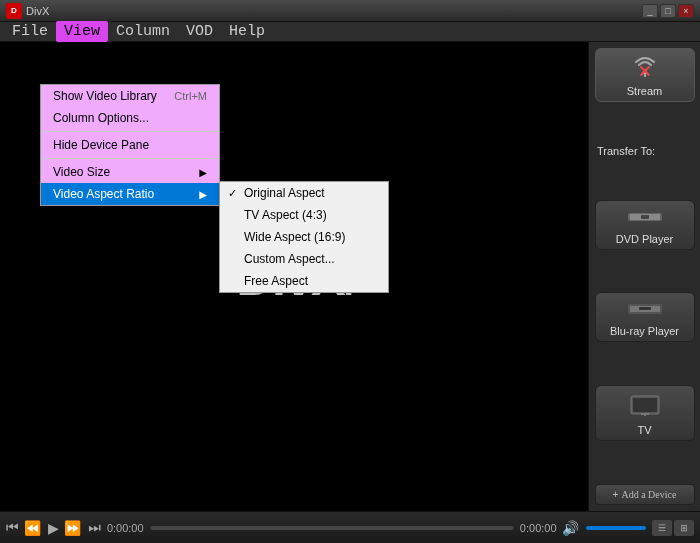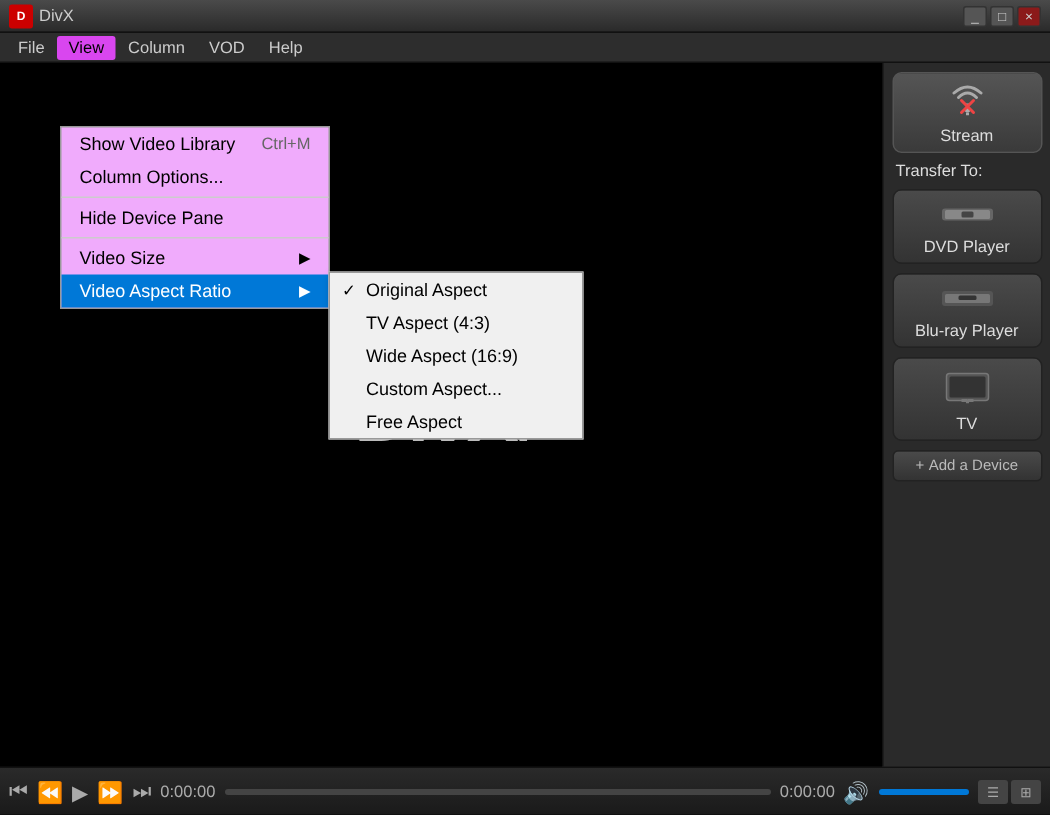--- a/index.html
+++ b/index.html
@@ -71,23 +71,24 @@
       height: 20px;
       background: #2d2d2d;
       display: flex;
       align-items: center;
       padding: 0 4px;
       border-bottom: 1px solid #111;
     }
     .menu-item {
       padding: 2px 8px;
       color: #ccc;
-      font-size: 11px;
-      cursor: pointer;
-      border-radius: 2px;
+      font-size: 15px;
+      cursor: pointer;
+      border-radius: 2px;
+      font-family: Liberation Mono, monospace;
     }
     .menu-item.active-open {
       background: #d946ef;
       color: #000;
     }
 
     
     .main-layout {
       display: flex;
       width: 100%;
@@ -116,20 +117,21 @@
     
     .right-panel {
       width: 112px;
       background: #2a2a2a;
       display: flex;
       flex-direction: column;
       align-items: center;
       padding: 6px 4px;
       gap: 6px;
       border-left: 1px solid #111;
+      justify-content: space-between;
     }
     .device-btn {
       width: 100px;
       background: linear-gradient(to bottom, #4a4a4a, #333);
       border: 1px solid #222;
       border-radius: 6px;
       display: flex;
       flex-direction: column;
       align-items: center;
       justify-content: center;
@@ -423,21 +425,21 @@
           <line x1="20" y1="22" x2="16" y2="22" stroke="#777" stroke-width="2"></line>
           <line x1="16" y1="22" x2="16" y2="24" stroke="#777" stroke-width="2"></line>
         </svg>
       </div>
       <span class="btn-label">TV</span>
     </div>
 
 
     <div class="add-device-btn">
       <span>+</span>
-      <span style="font-size:10px;">Add a Device</span>
+      <span style="font-size:10px;font-family:Liberation Serif, serif;">Add a Device</span>
     </div>
   </div>
 </div>
 
 <div class="playback-bar">
   <span class="play-btn">⏮</span>
   <span class="play-btn">⏪</span>
   <span class="play-btn">▶</span>
   <span class="play-btn">⏩</span>
   <span class="play-btn">⏭</span>

